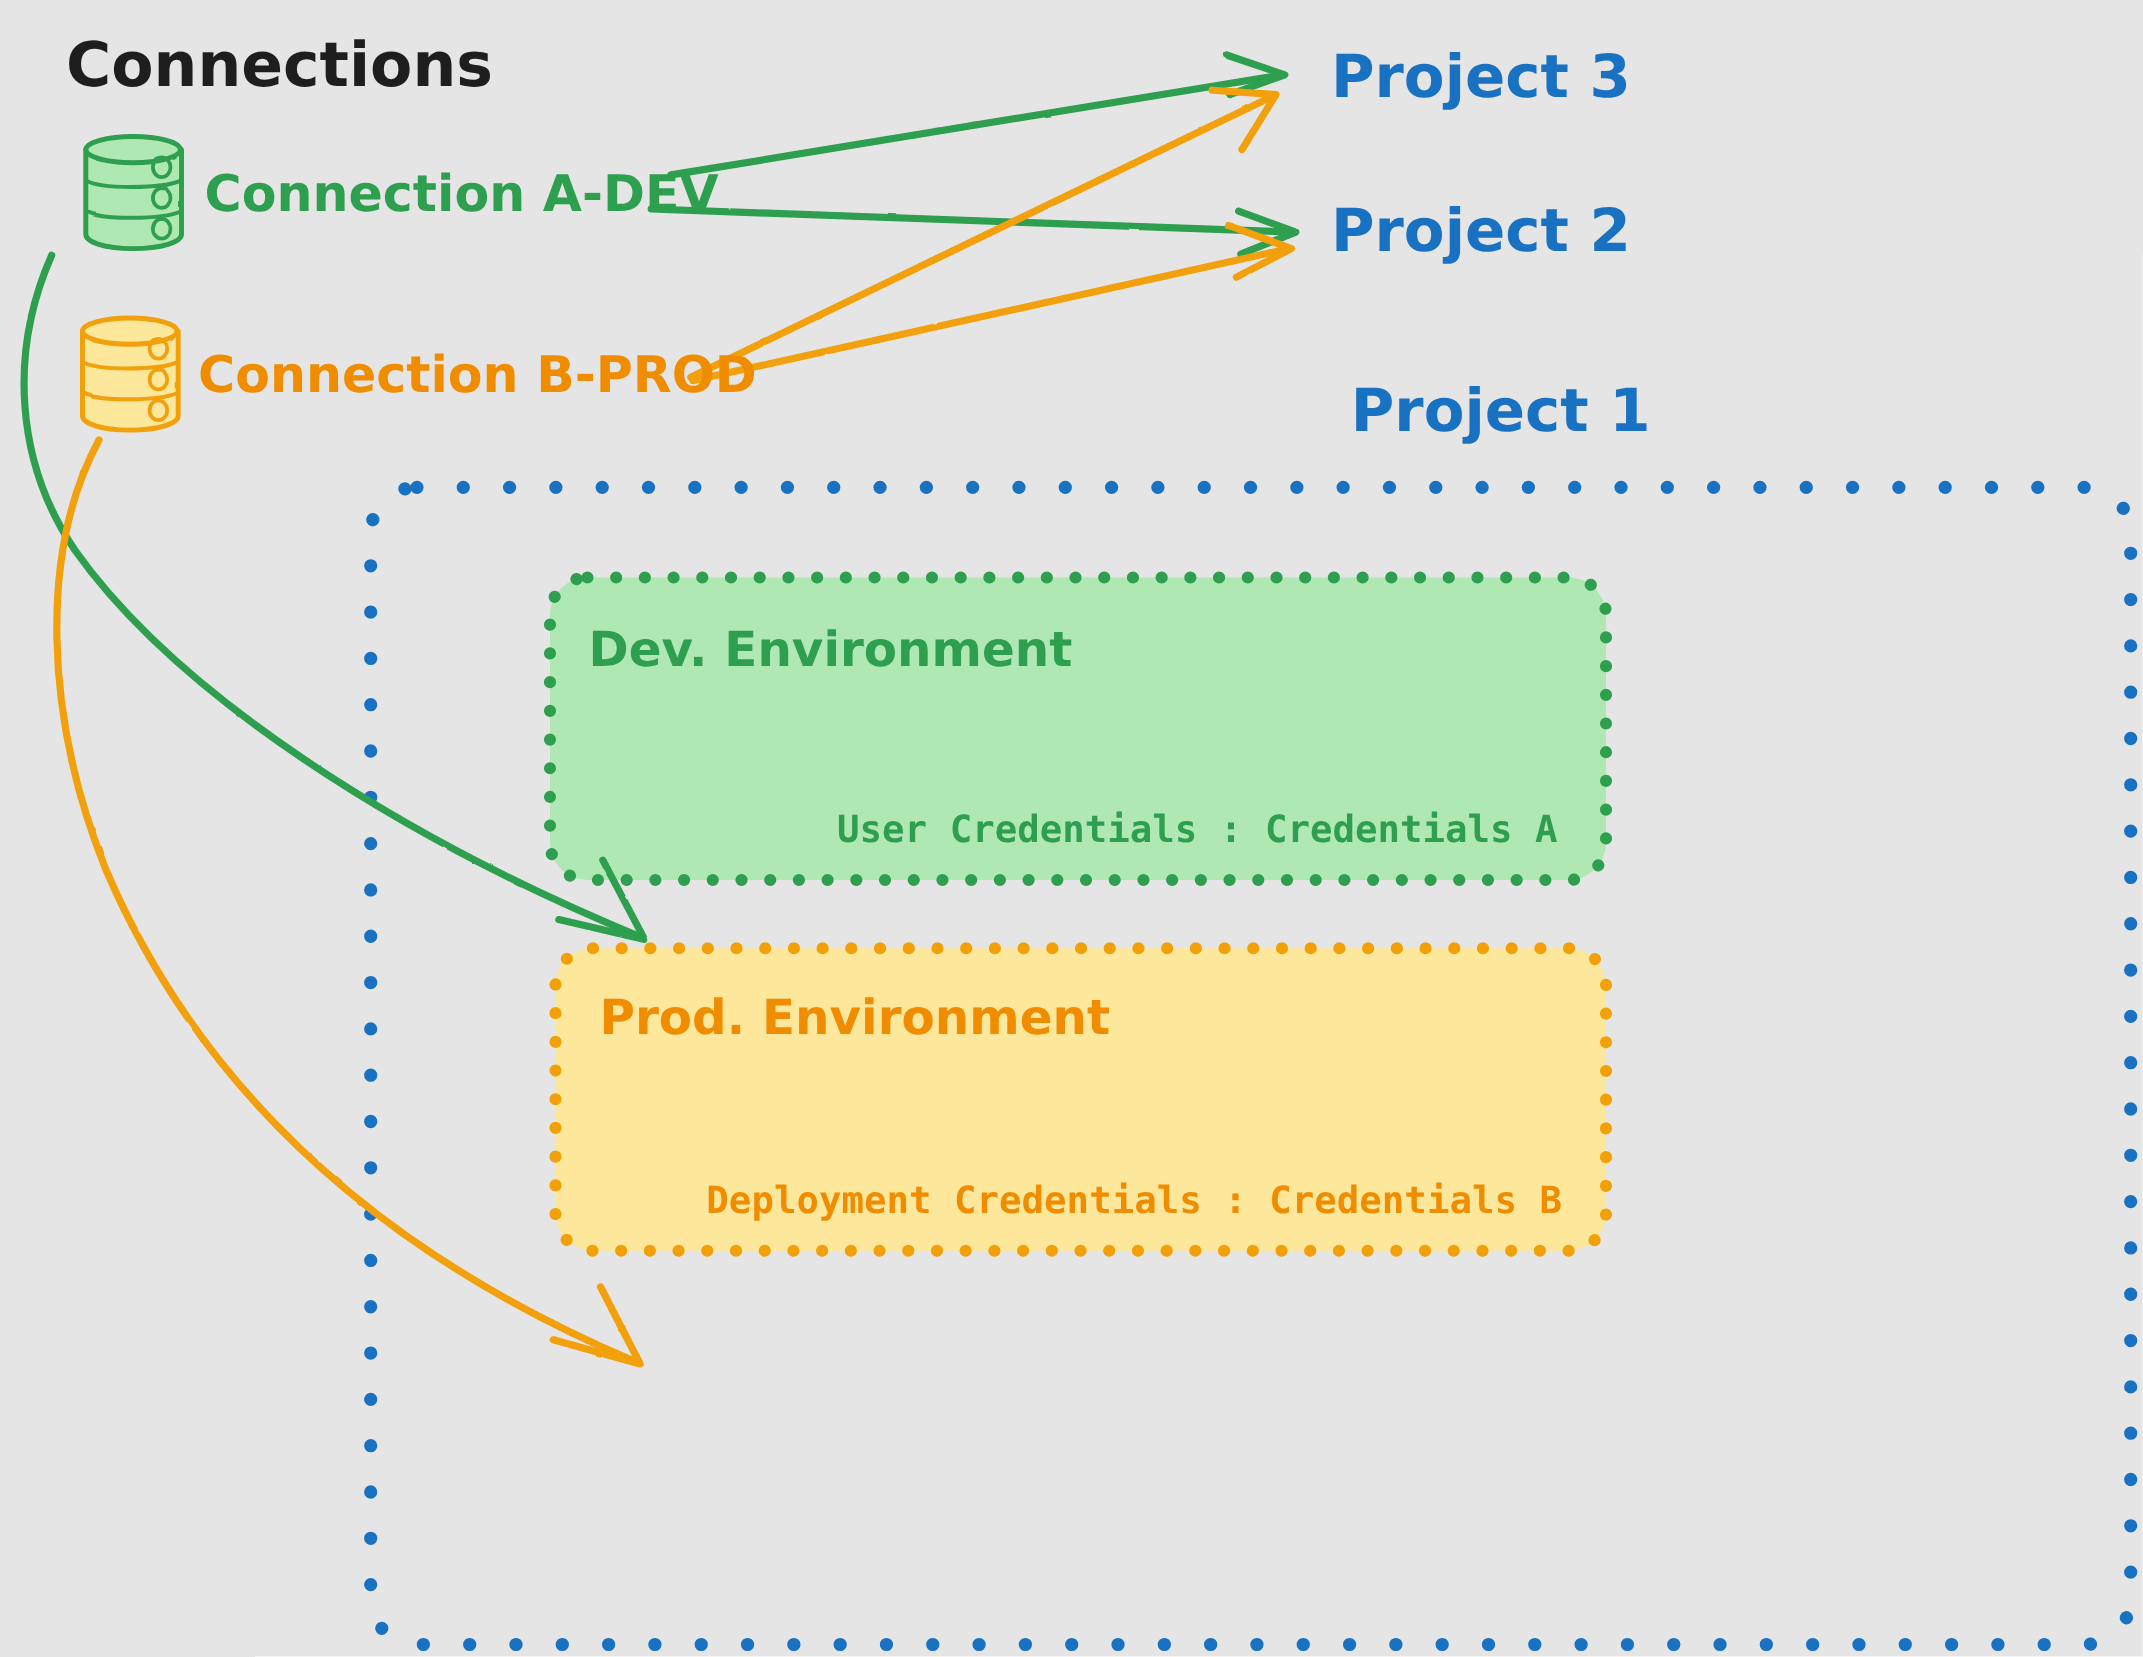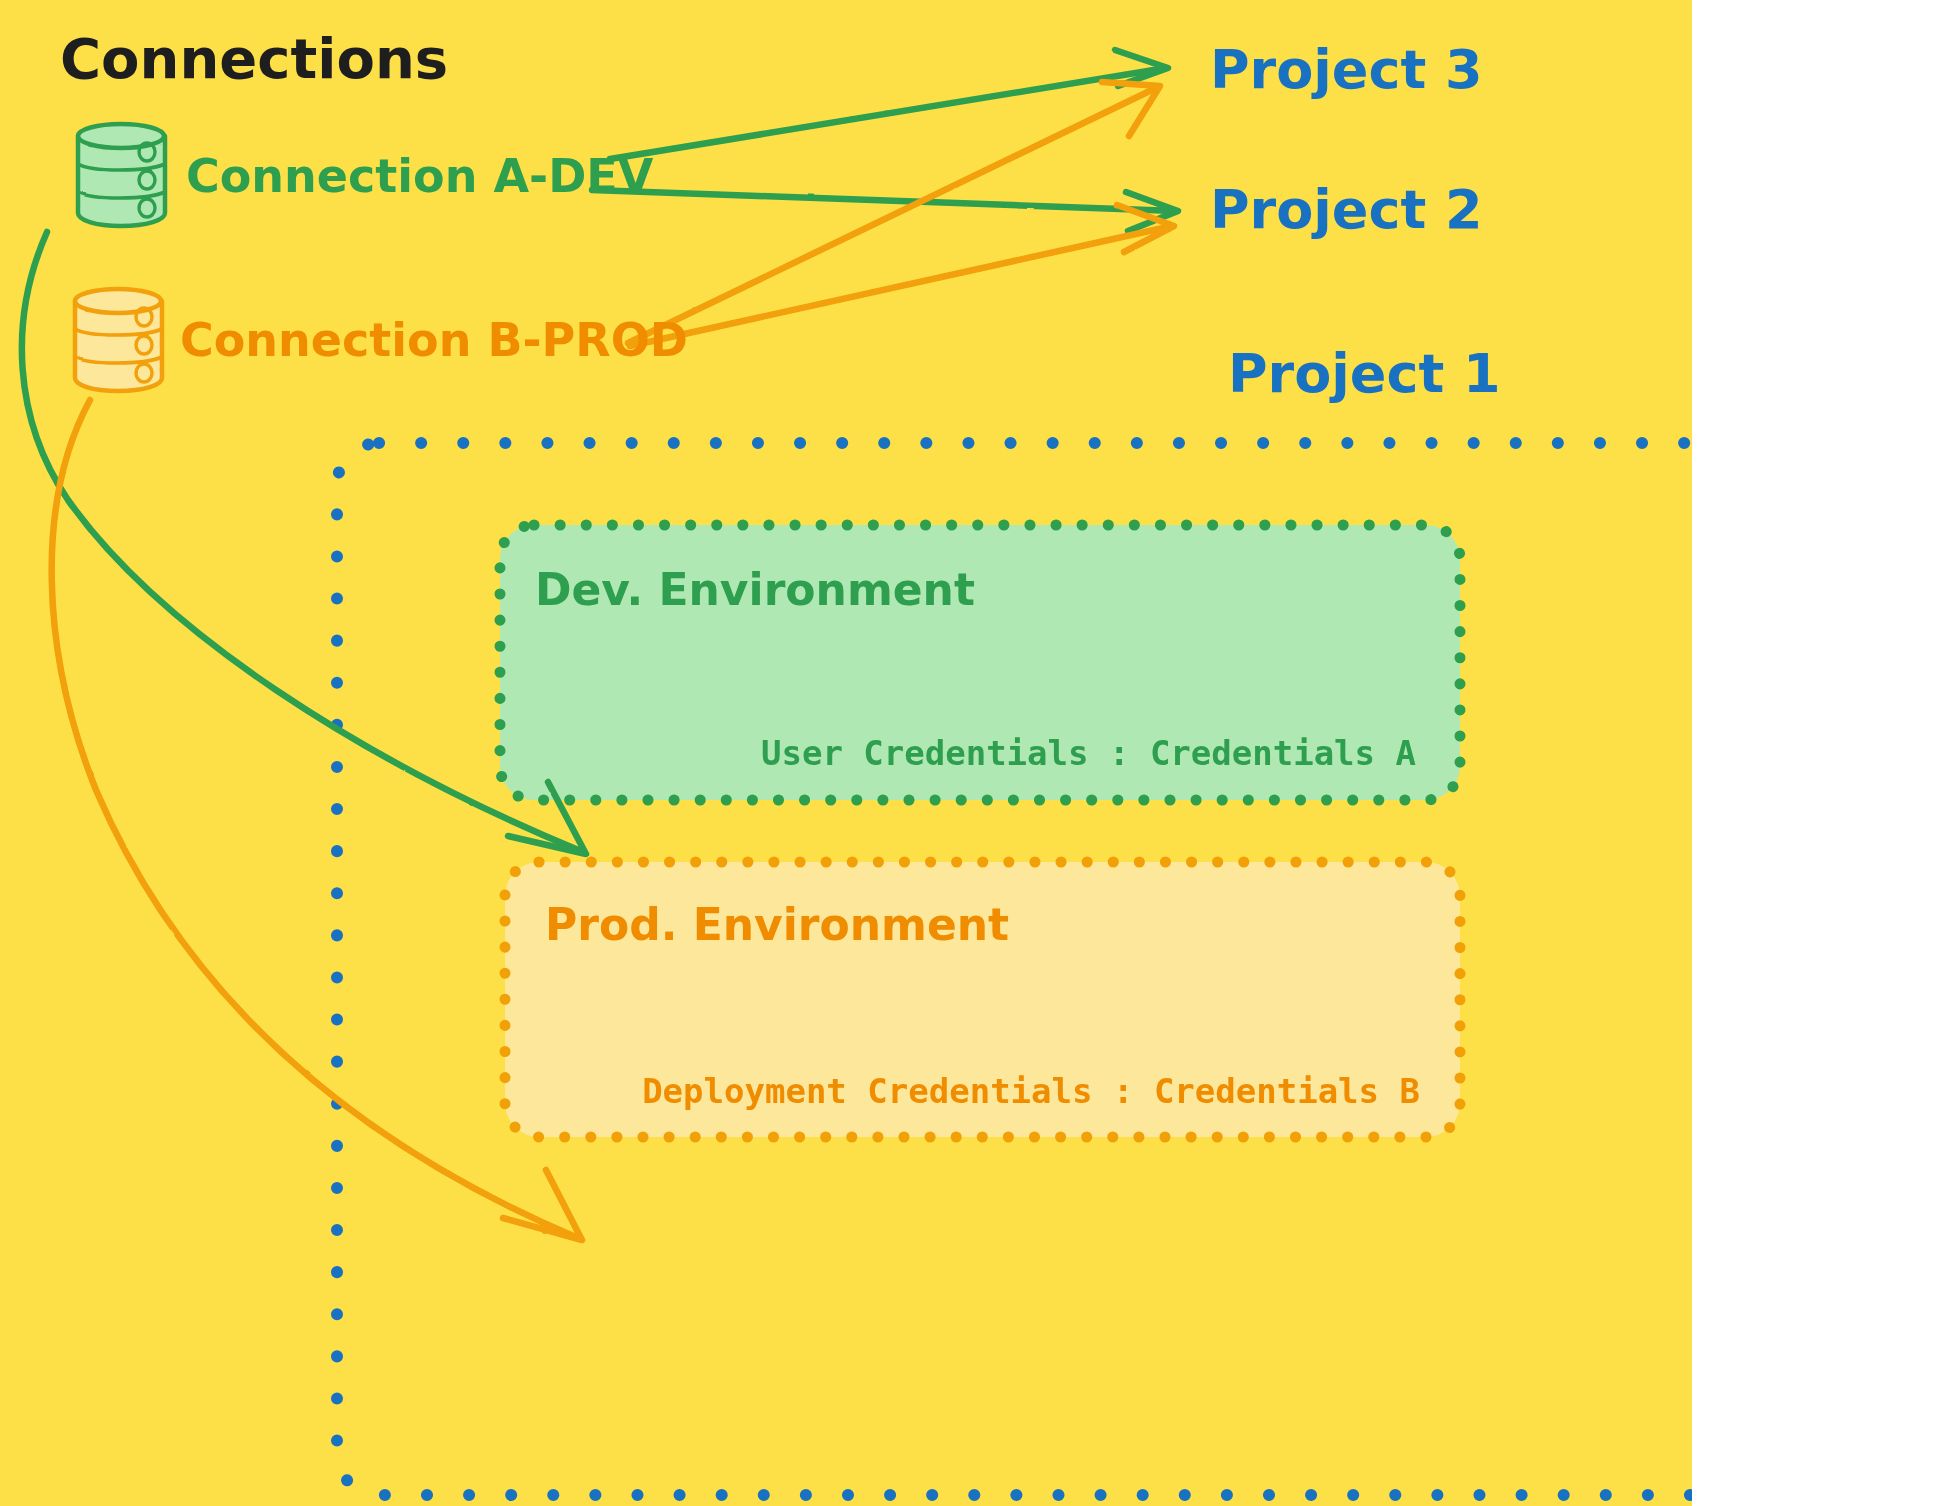--- a/index.html
+++ b/index.html
@@ -5,23 +5,23 @@
   html, body {
     margin: 0;
     padding: 0;
     background: #ffffff;
   }
   body {
     font-family: "DejaVu Sans", sans-serif;
   }
   #canvas {
     position: relative;
-    width: 1692px;
+    width: 1948px;
     height: 1506px;
-    background: #fde047;
+    background: #e5e5e5;
     overflow: hidden;
   }
   #diagram-svg {
     position: absolute;
     top: 0;
     left: 0;
     width: 1948px;
     height: 1506px;
   }
   .hand-text {

